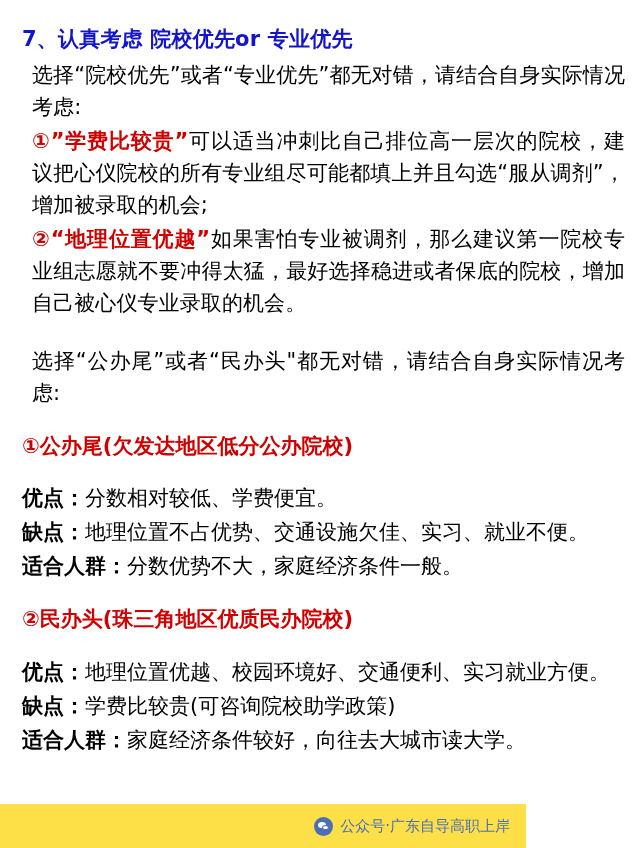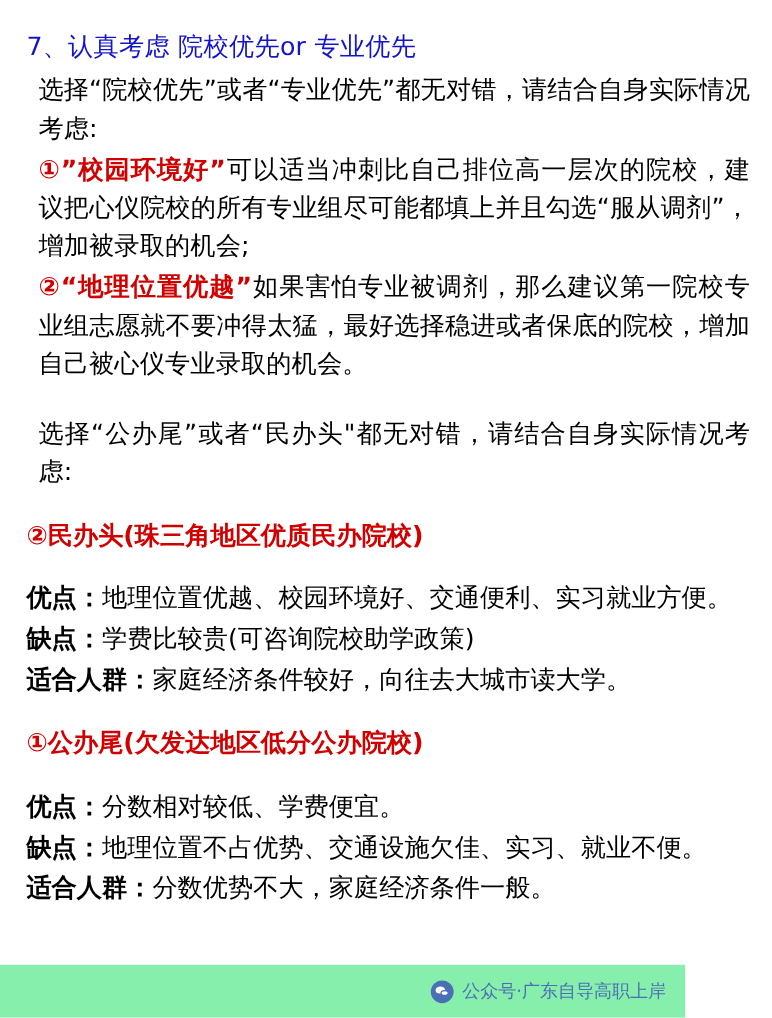--- a/index.html
+++ b/index.html
@@ -17,21 +17,21 @@
   }
   .page {
     padding: 24px 18px 0 22px;
     box-sizing: border-box;
     width: 643px;
     height: 848px;
     position: relative;
   }
   .heading {
     color: #1414c8;
-    font-weight: normal;
+    font-weight: bold;
     font-size: 21px;
     line-height: 1.45;
     margin: 0 0 6px 0;
     letter-spacing: 0.2px;
   }
   .section + .section {
     margin-top: 26px;
   }
   .para {
     font-size: 21px;
@@ -56,23 +56,23 @@
     margin: 0 0 2px 0;
     text-align: justify;
   }
   .kv .k {
     font-weight: bold;
   }
   .footer {
     position: absolute;
     left: 0;
     bottom: 0;
-    width: 571px;
+    width: 526px;
     height: 44px;
-    background: #86efac;
+    background: #fde047;
     display: flex;
     align-items: center;
     justify-content: flex-end;
     padding-right: 16px;
     box-sizing: border-box;
   }
   .footer-inner {
     display: flex;
     align-items: center;
     gap: 7px;
@@ -112,53 +112,53 @@
 </style>
 </head>
 <body>
 
 <div class="page">
 
   <div class="section">
     <div class="heading">7、认真考虑 院校优先or 专业优先</div>
     <p class="para">选择“院校优先”或者“专业优先”都无对错，请结合自身实际情况考虑:</p>
     <p class="para">
-      <span class="red">①</span><span class="red">”校园环境好”</span><span>可以适当冲刺比自己排位高一层次的院校，建议把心仪院校的所有专业组尽可能都填上并且勾选“服从调剂”，增加被录取的机会;</span>
+      <span class="red">①</span><span class="red">”学费比较贵”</span><span>可以适当冲刺比自己排位高一层次的院校，建议把心仪院校的所有专业组尽可能都填上并且勾选“服从调剂”，增加被录取的机会;</span>
     </p>
     <p class="para">
       <span class="red">②</span><span class="red">“地理位置优越”</span><span>如果害怕专业被调剂，那么建议第一院校专业组志愿就不要冲得太猛，最好选择稳进或者保底的院校，增加自己被心仪专业录取的机会。</span>
     </p>
   </div>
 
   <div class="section">
     <p class="para">选择“公办尾”或者“民办头"都无对错，请结合自身实际情况考虑:</p>
+
+    <div>
+      <p class="label-red">①公办尾(欠发达地区低分公办院校)</p>
+      <p class="kv">
+        <span class="k">优点：</span><span>分数相对较低、学费便宜。</span>
+      </p>
+      <p class="kv">
+        <span class="k">缺点：</span><span>地理位置不占优势、交通设施欠佳、实习、就业不便。</span>
+      </p>
+      <p class="kv">
+        <span class="k">适合人群：</span><span>分数优势不大，家庭经济条件一般。</span>
+      </p>
+    </div>
 
     <div>
       <p class="label-red">②民办头(珠三角地区优质民办院校)</p>
       <p class="kv">
         <span class="k">优点：</span><span>地理位置优越、校园环境好、交通便利、实习就业方便。</span>
       </p>
       <p class="kv">
         <span class="k">缺点：</span><span>学费比较贵(可咨询院校助学政策)</span>
       </p>
       <p class="kv">
         <span class="k">适合人群：</span><span>家庭经济条件较好，向往去大城市读大学。</span>
-      </p>
-    </div>
-
-    <div>
-      <p class="label-red">①公办尾(欠发达地区低分公办院校)</p>
-      <p class="kv">
-        <span class="k">优点：</span><span>分数相对较低、学费便宜。</span>
-      </p>
-      <p class="kv">
-        <span class="k">缺点：</span><span>地理位置不占优势、交通设施欠佳、实习、就业不便。</span>
-      </p>
-      <p class="kv">
-        <span class="k">适合人群：</span><span>分数优势不大，家庭经济条件一般。</span>
       </p>
     </div>
   </div>
 
   <div class="footer">
     <div class="footer-inner">
       <span class="wechat-icon"></span>
       <span>公众号·广东自导高职上岸</span>
     </div>
   </div>

